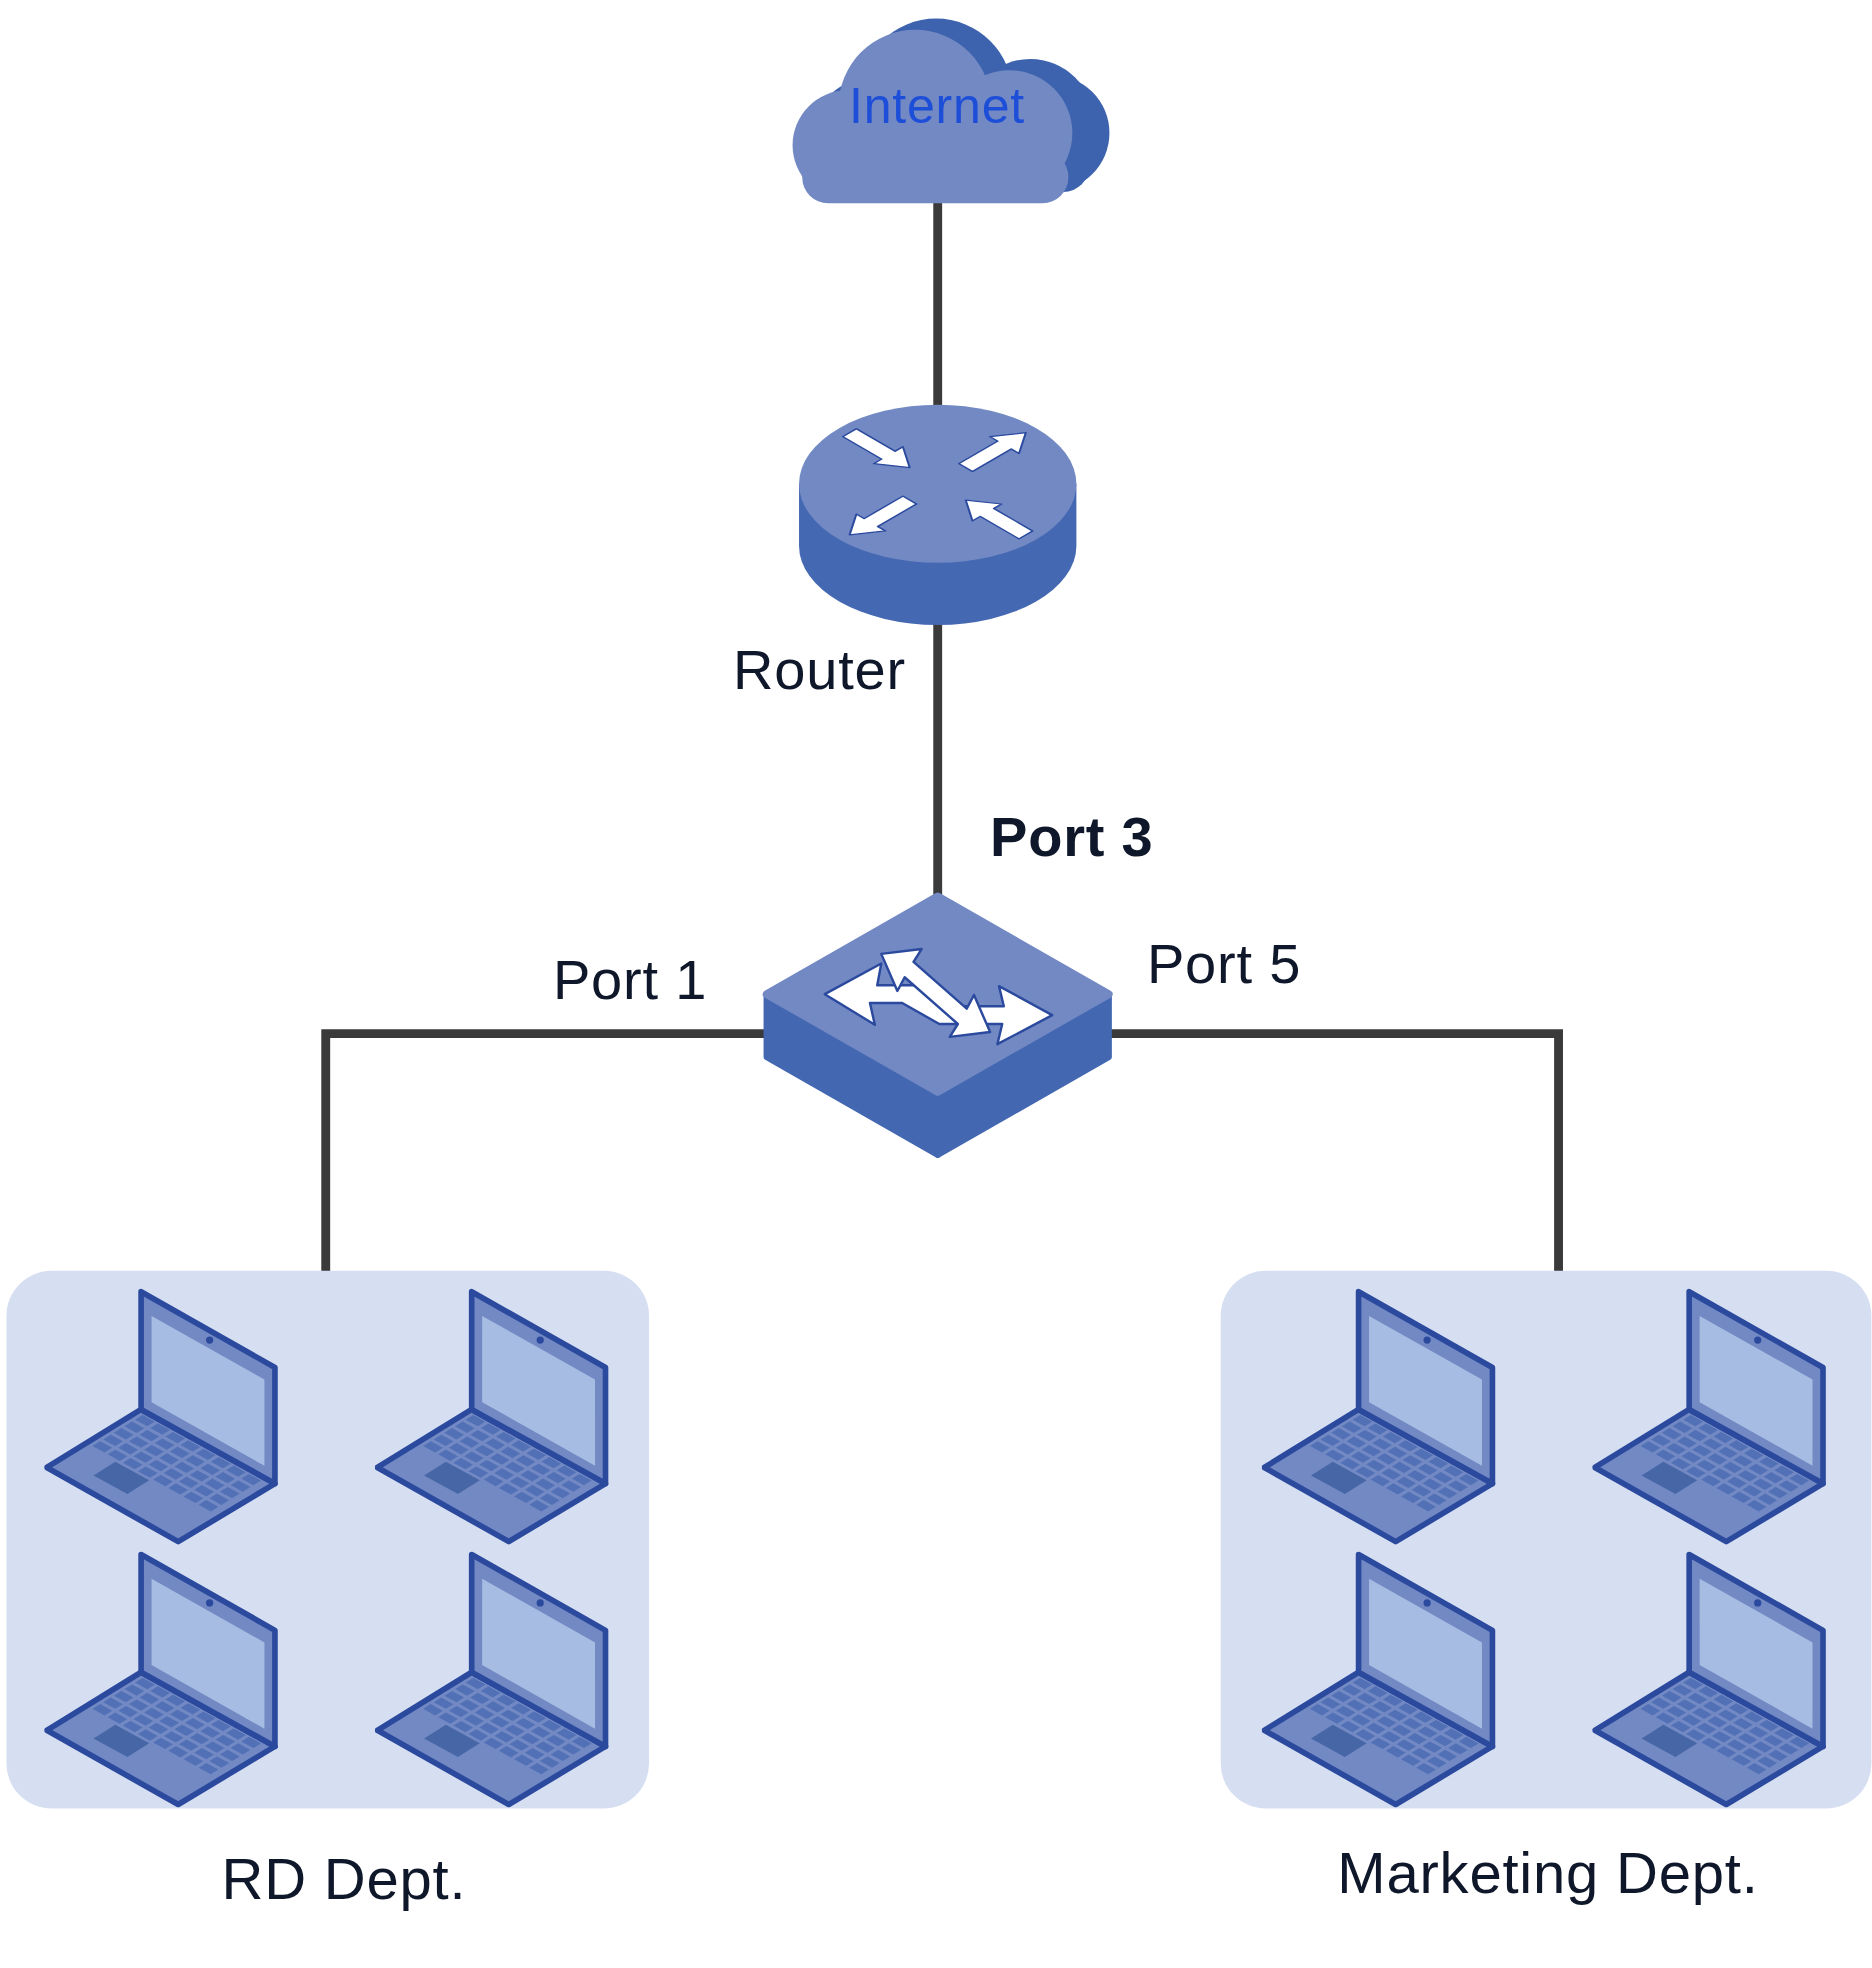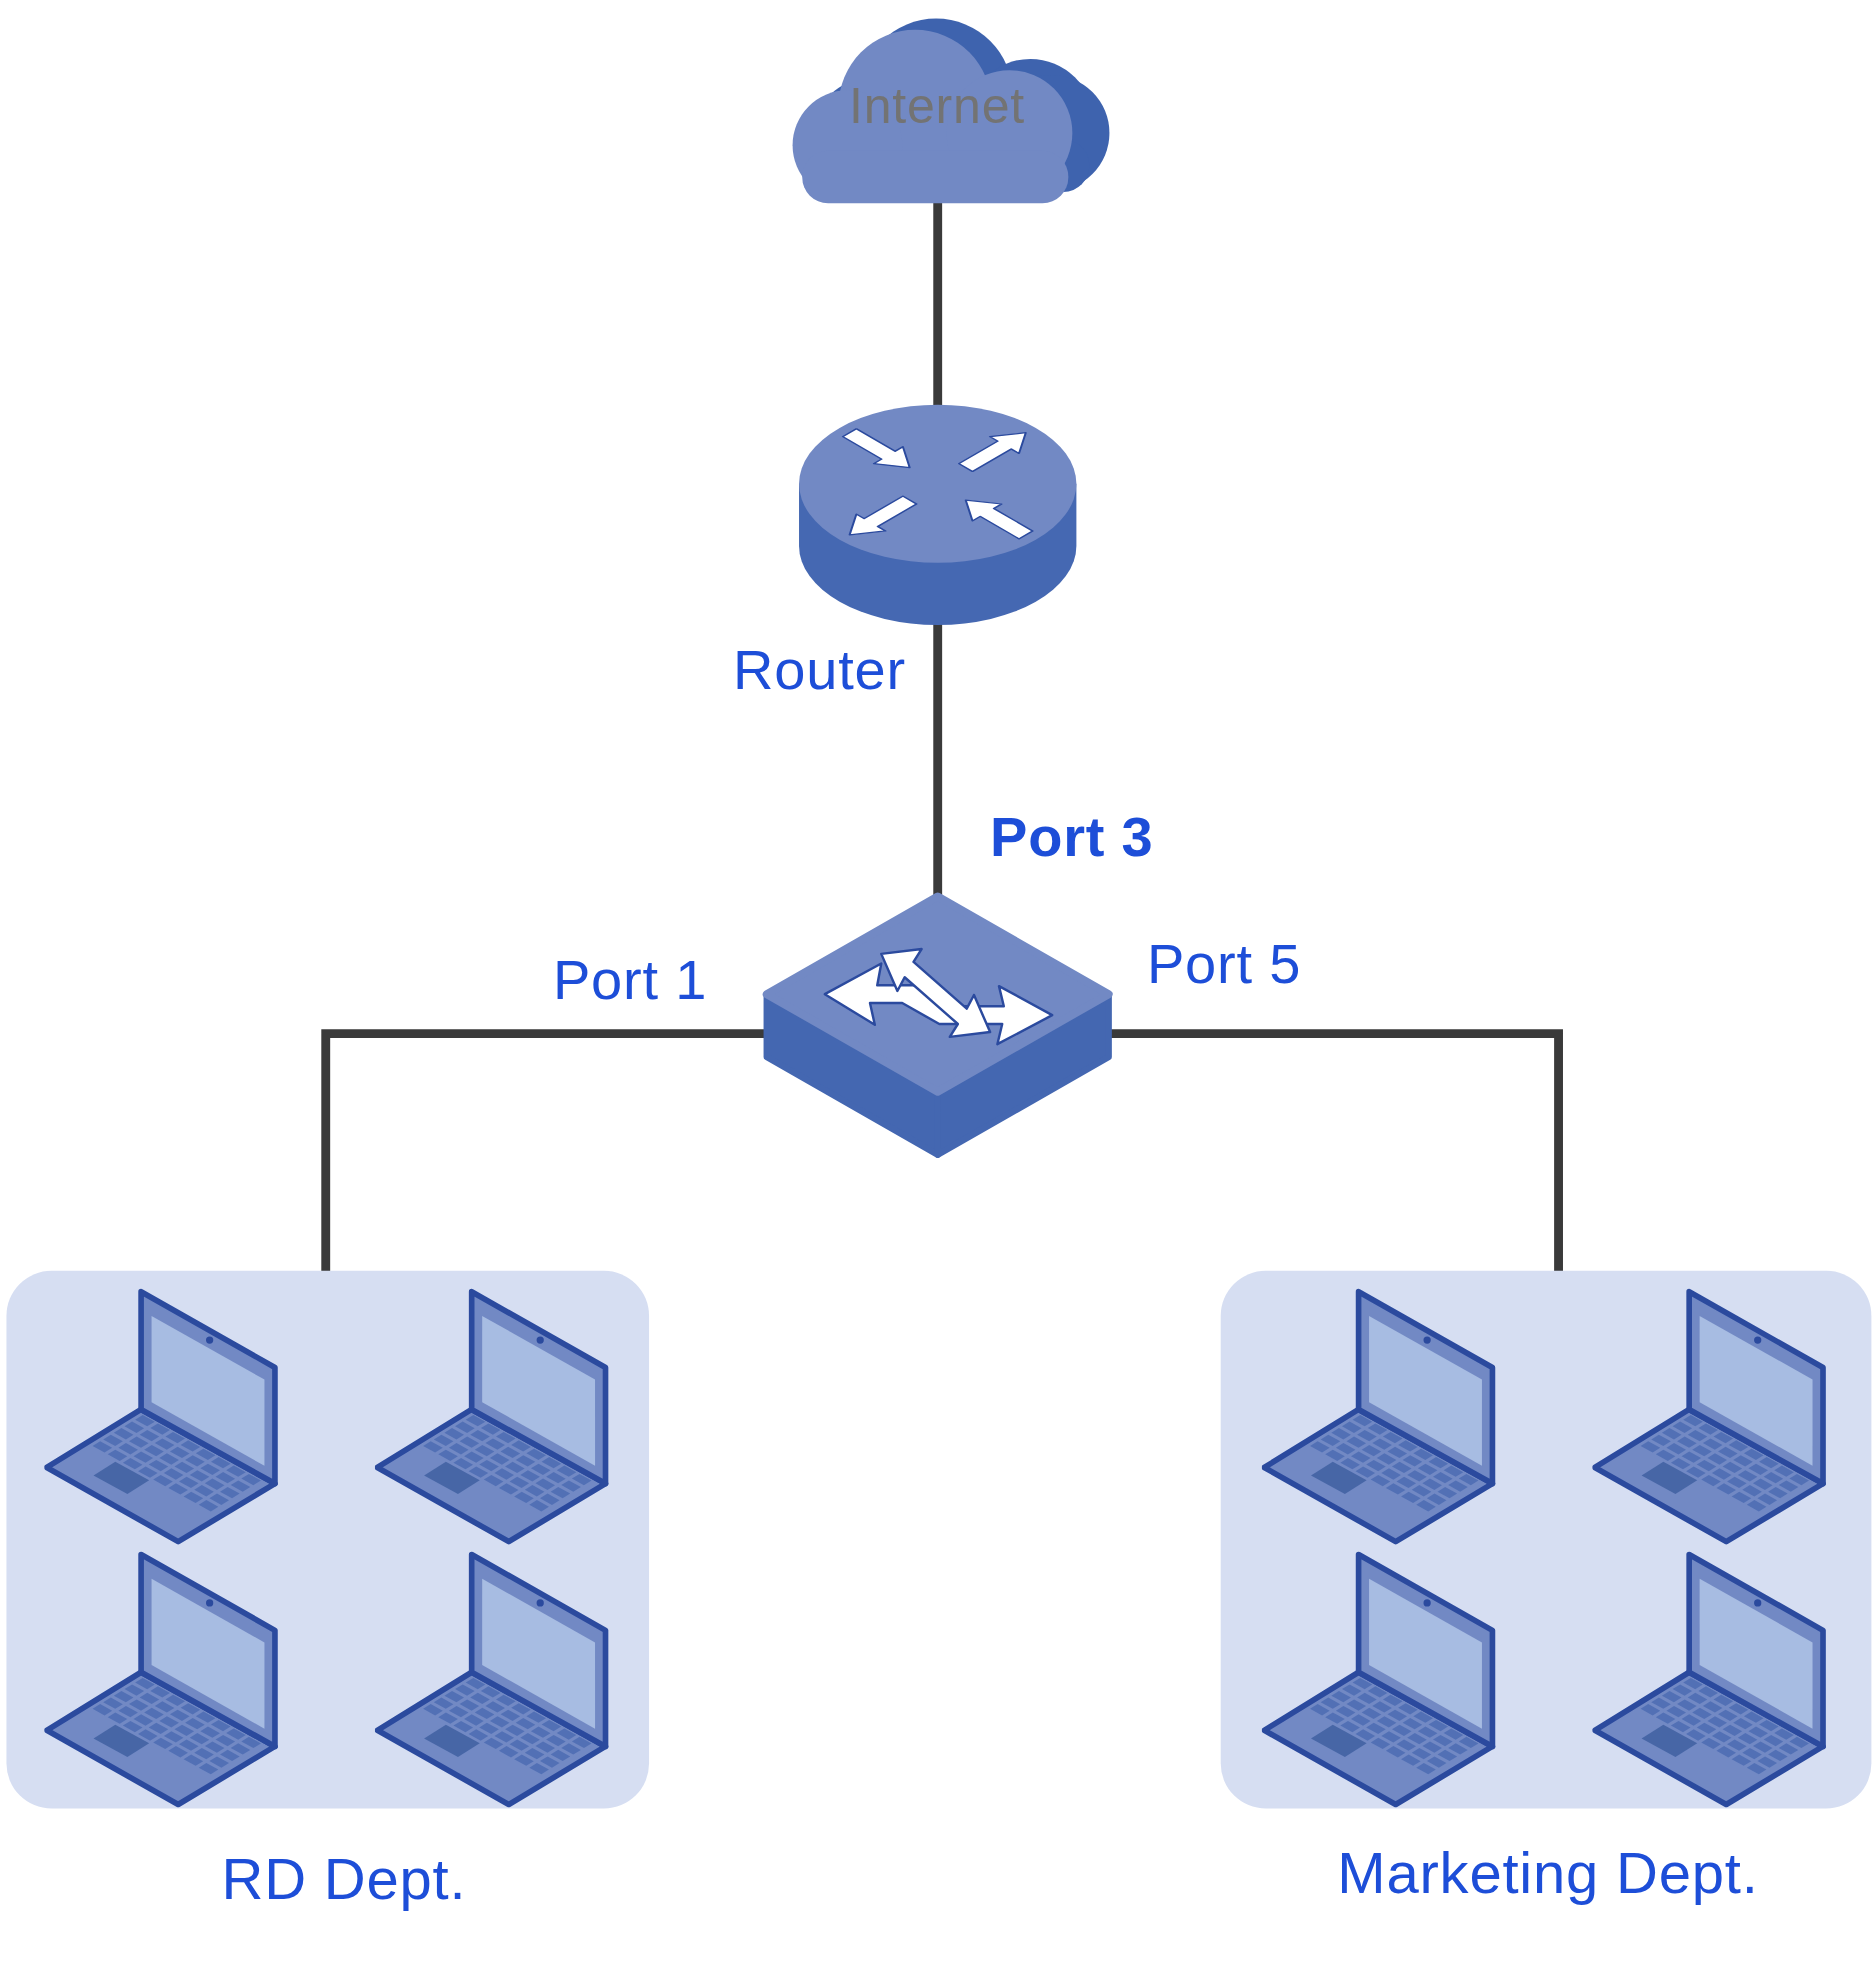--- a/index.html
+++ b/index.html
@@ -12,29 +12,29 @@
     overflow: hidden;
   }
   .layer {
     position: absolute;
     left: 0; top: 0;
   }
   .lbl {
     position: absolute;
     font-size: 56px;
     line-height: 58px;
-    color: #1d4ed8;
+    color: #0f172a;
     white-space: nowrap;
     letter-spacing: 0.8px;
   }
   .lbl.center { text-align: center; }
   .lbl.right  { text-align: right; }
   .lbl.dept   { font-size: 58px; }
   .lbl.cloud-text {
-    color: #737373;
+    color: #1d4ed8;
     font-size: 50px;
     text-align: center;
   }
 </style>
 </head>
 <body>
 
 <div class="canvas">
 
   <svg class="layer" width="1873" height="1969" viewBox="0 0 2323 2442">

